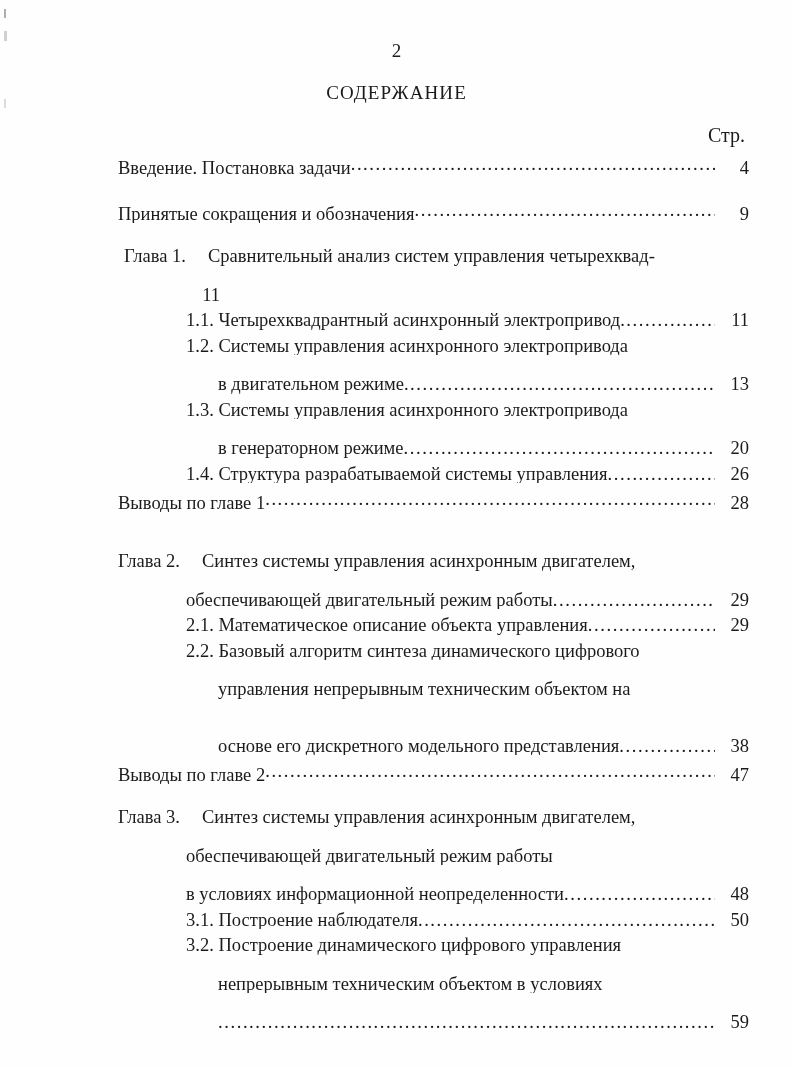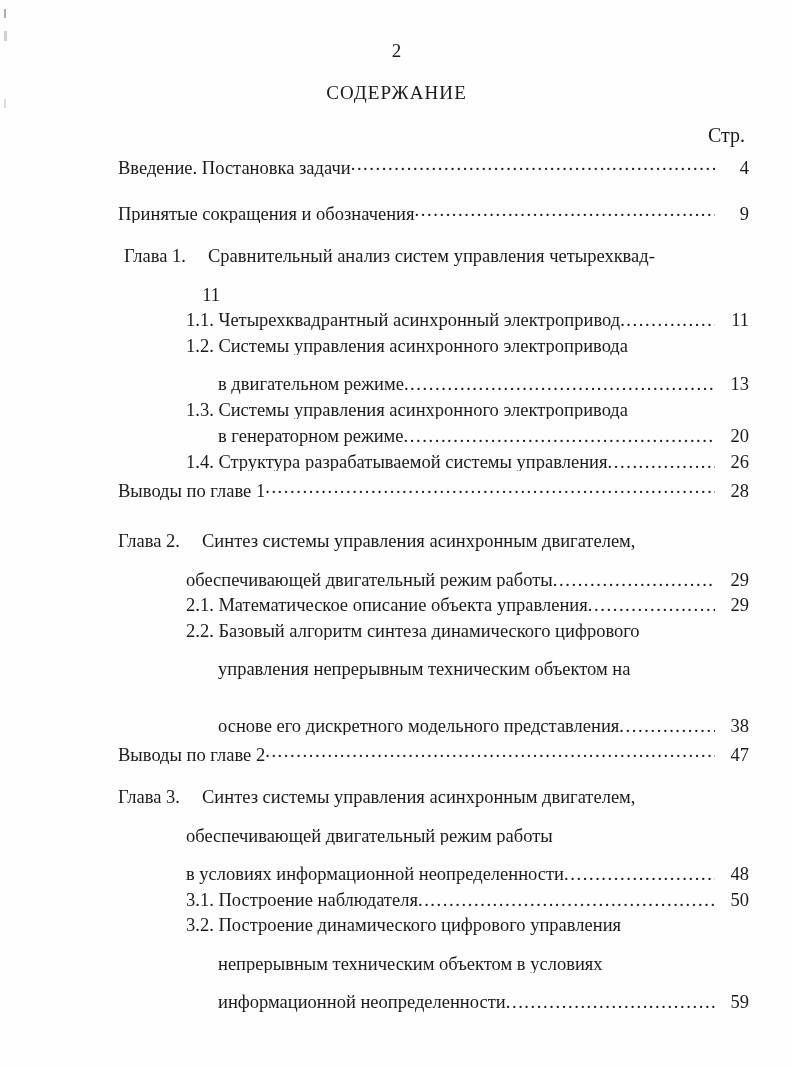--- a/index.html
+++ b/index.html
@@ -214,21 +214,21 @@
       </div>
       <div class="gap-sm"></div>
       <div class="toc-entry">
         <div class="toc-line ind-2" style="margin-top: 0px;">
           <div class="line-body">
             <span class="line-text">1.3. Системы управления асинхронного электропривода</span>
             <span class="filler"></span>
           </div>
           <span class="pageno empty">0</span>
         </div>
-        <div class="toc-line ind-3" style="margin-top: 8px;">
+        <div class="toc-line ind-3" style="margin-top: 20px;">
           <div class="line-body">
             <span class="line-text">в генераторном режиме </span>
             <span class="leader short" style="letter-spacing: 1.6px;">................</span>
             <span class="filler"></span>
           </div>
           <span class="pageno">20</span>
         </div>
       </div>
       <div class="gap-sm"></div>
       <div class="toc-entry">
@@ -246,21 +246,21 @@
         <div class="toc-line ind-0" style="margin-top: 0px;">
           <div class="line-body">
             <span class="line-text">Выводы по главе 1</span>
             <span class="leader"></span>
           </div>
           <span class="pageno">28</span>
         </div>
       </div>
       <div class="gap-lg"></div>
       <div class="toc-entry">
-        <div class="toc-line ind-0" style="margin-top: 8px; justify-content: flex-end;">
+        <div class="toc-line ind-0" style="margin-top: 16px; justify-content: flex-end;">
           <div class="line-body">
             <span class="chap-label">Глава 2.</span>
             <span class="line-text">Синтез системы управления асинхронным двигателем,</span>
             <span class="filler"></span>
           </div>
           <span class="pageno empty">0</span>
         </div>
         <div class="toc-line ind-1" style="margin-top: 20px;">
           <div class="line-body">
             <span class="line-text">обеспечивающей двигательный режим работы</span>
@@ -364,21 +364,20 @@
         </div>
         <div class="toc-line ind-3" style="margin-top: 20px;">
           <div class="line-body">
             <span class="line-text">непрерывным техническим объектом в условиях</span>
             <span class="filler"></span>
           </div>
           <span class="pageno empty">0</span>
         </div>
         <div class="toc-line ind-3" style="margin-top: 20px;">
           <div class="line-body">
-            <span class="line-text">информационной неопределенности</span>
             <span class="leader short" style="letter-spacing: 1.6px;">...........</span>
             <span class="filler"></span>
           </div>
           <span class="pageno">59</span>
         </div>
       </div>
     </div>
 
 </div>
 

